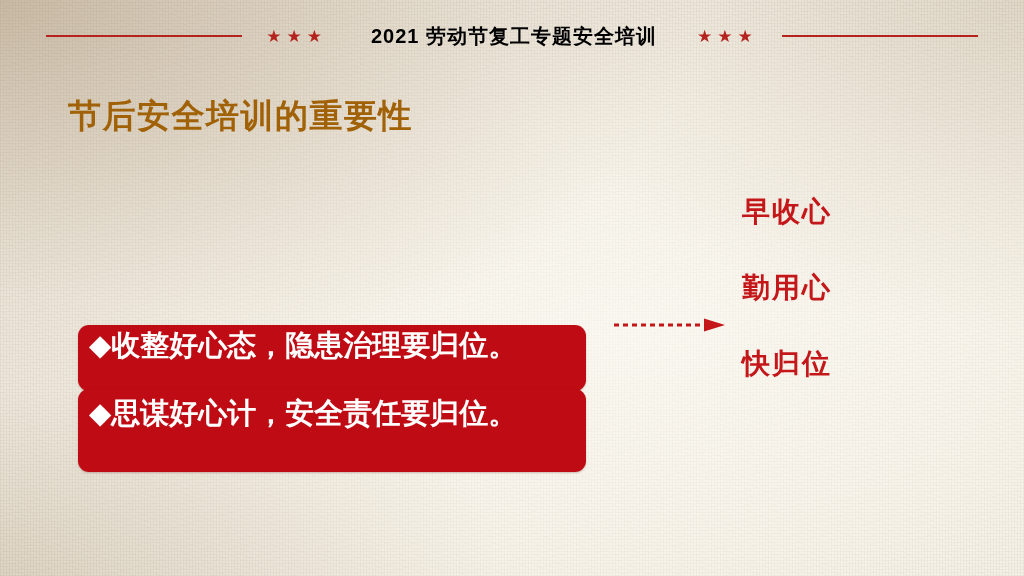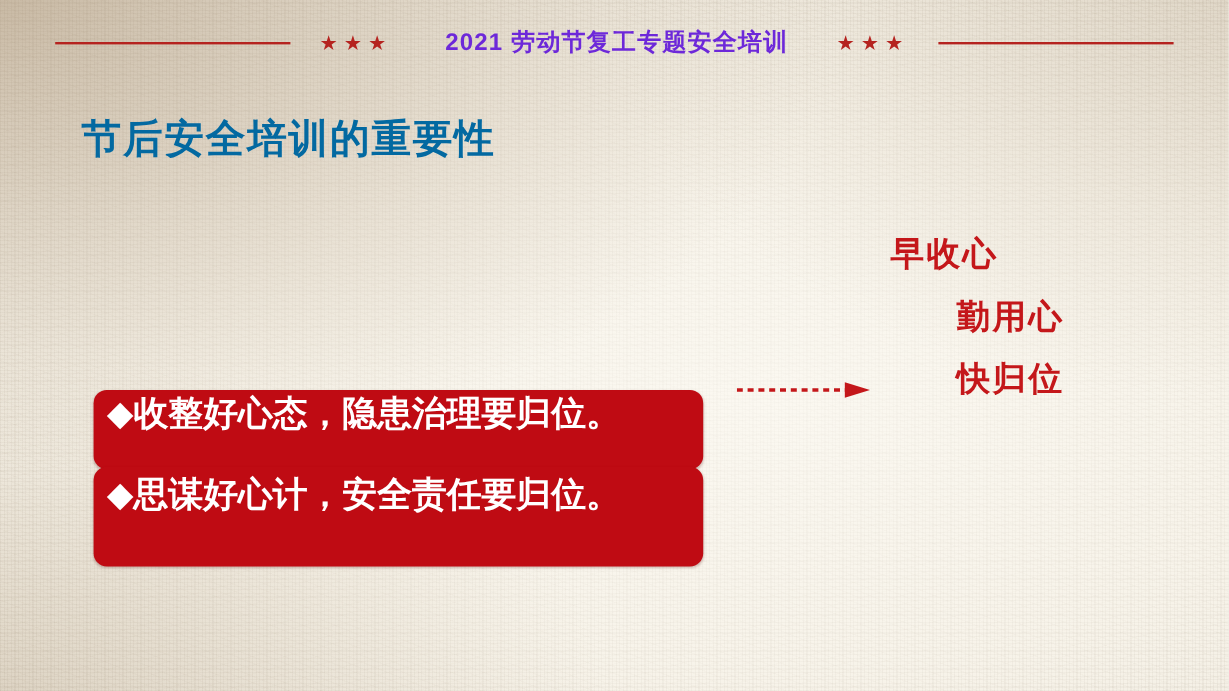--- a/index.html
+++ b/index.html
@@ -105,36 +105,36 @@
     color: #b5231f;
     font-size: 17px;
     letter-spacing: 5px;
     line-height: 1;
     white-space: nowrap;
   }
   .hdr-stars.left  { margin-right: 44px; }
   .hdr-stars.right { margin-left: 40px; }
 
   .hdr-title {
-    color: #6d28d9;
+    color: #000000;
     font-size: 20px;
     font-weight: bold;
     letter-spacing: 1px;
     white-space: nowrap;
     line-height: 1;
   }
 
   
   .section-title {
     position: absolute;
     left: 68px;
     top: 97px;
     font-size: 33px;
     font-weight: bold;
-    color: #0369a1;
+    color: #a16207;
     letter-spacing: 1.5px;
     line-height: 1.15;
     white-space: nowrap;
   }
 
   
   .banner-stack {
     position: absolute;
     left: 78px;
     top: 197px;
@@ -188,21 +188,21 @@
     text-align: left;
   }
   .slogan {
     color: #c4171a;
     font-size: 28px;
     font-weight: bold;
     letter-spacing: 2px;
     line-height: 1;
     white-space: nowrap;
   }
-  .slogan + .slogan { margin-top: 24px; text-align: center; }
+  .slogan + .slogan { margin-top: 48px; }
 </style>
 </head>
 <body>
 
 <div id="slide">
 
   <div class="tex tex-weave-v"></div>
   <div class="tex tex-weave-h"></div>
   <div class="tex tex-weave-d"></div>
   <div class="tex tex-vignette"></div>

